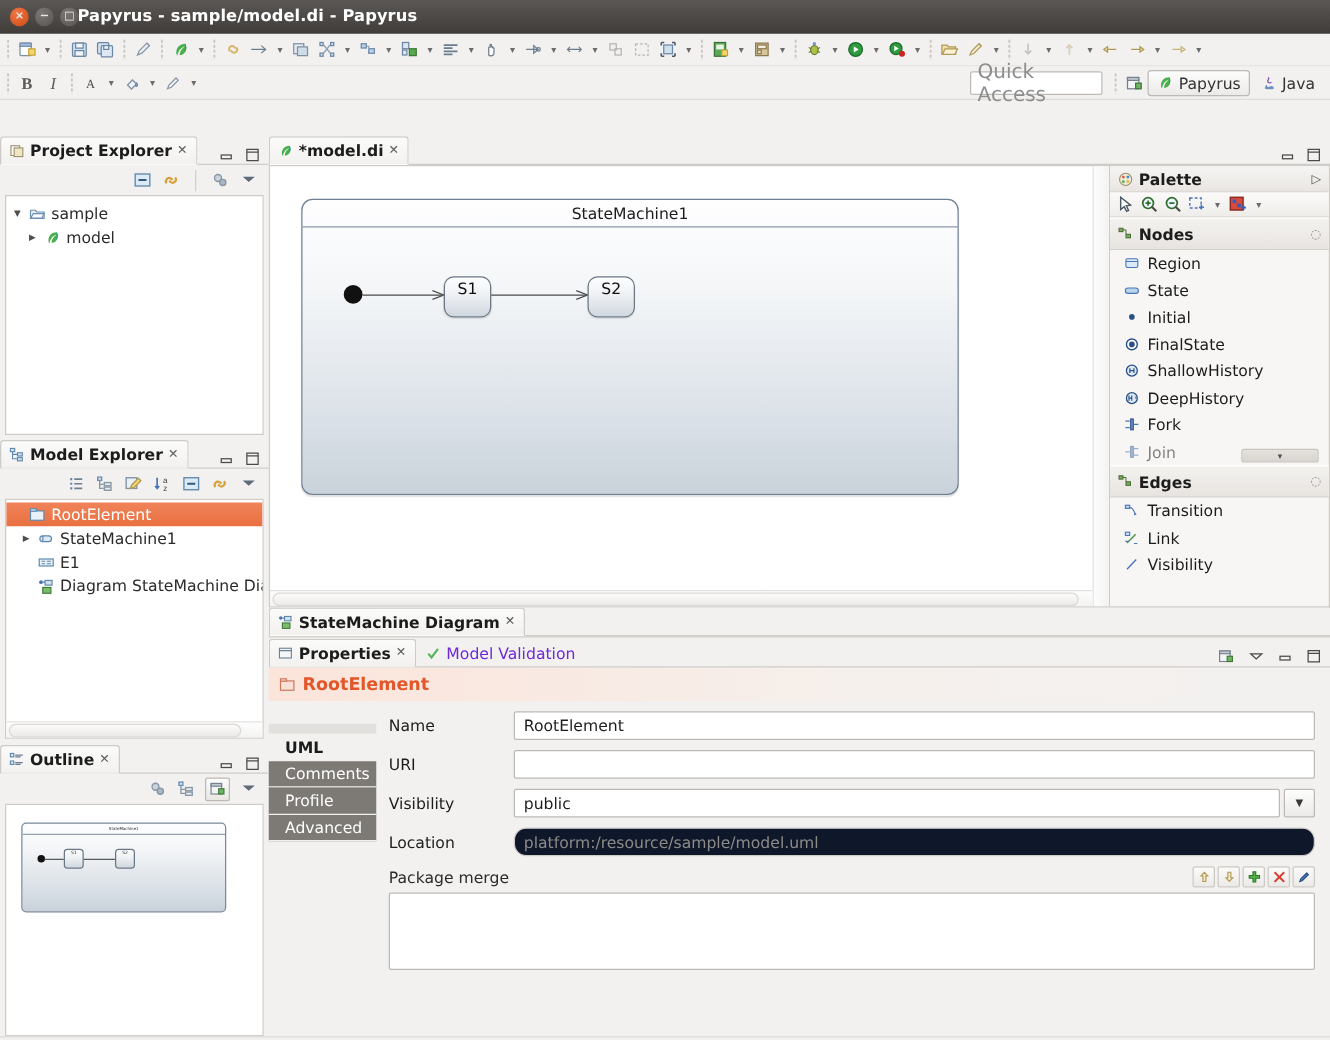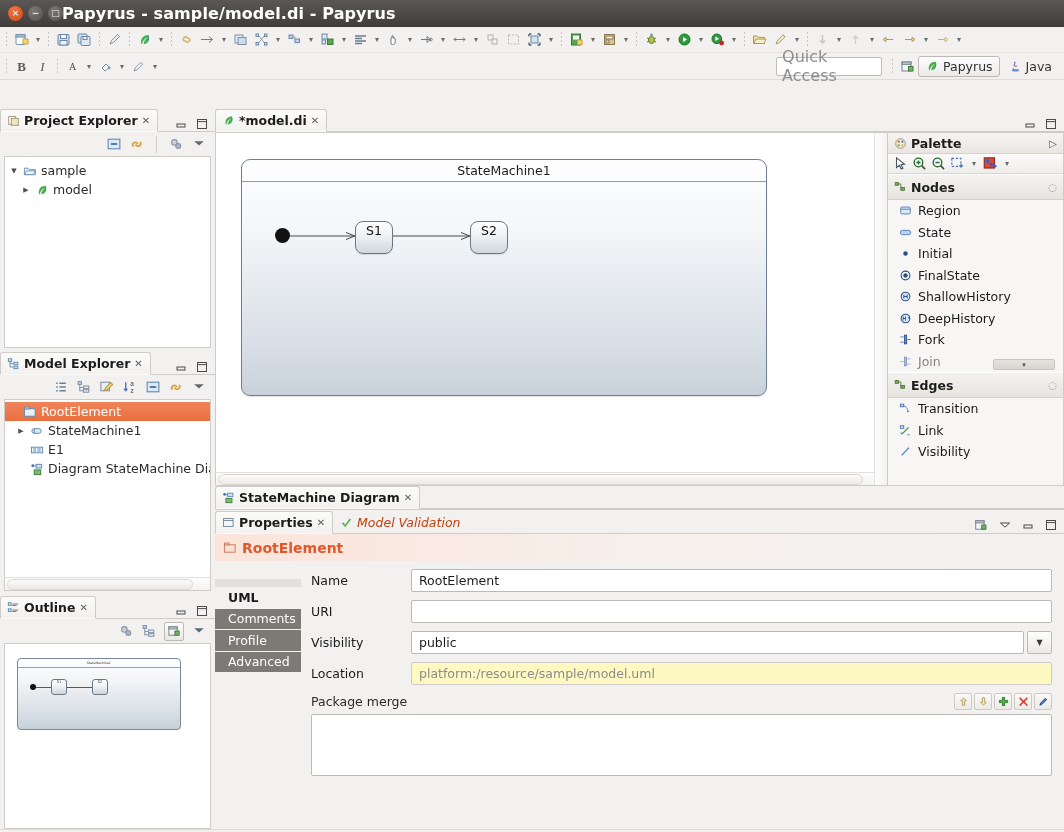--- a/index.html
+++ b/index.html
@@ -16,21 +16,21 @@
   }
   .wbtns{ display:flex; gap:5px; align-items:center; }
   .wb{ width:15px;height:15px;border-radius:50%; position:relative;}
   .wb.close{ background:radial-gradient(circle at 35% 30%,#f07746,#cc4a12); }
   .wb.min{ background:radial-gradient(circle at 35% 30%,#7d7874,#56524f); }
   .wb.max{ background:radial-gradient(circle at 35% 30%,#7d7874,#56524f); }
   .wb .g{ position:absolute; inset:0; display:flex; align-items:center; justify-content:center;
     color:#e8e6e4; font-size:9px; line-height:1; font-weight:bold;}
   .wtitle{
     position:absolute; left:0; right:0; text-align:left; padding-left:62px;
-    color:#fff; font-size:16px; font-weight:bold; letter-spacing:.1px;
+    color:#fff; font-size:13px; font-weight:bold; letter-spacing:.1px;
     pointer-events:none;
   }
   
   .tbwrap{ background:#f2f1f0; border-bottom:1px solid #dedbd8; }
   .toolbar{ display:flex; align-items:center; height:25px; padding:0 2px; gap:0; }
   .toolbar.row2{ height:27px; border-top:1px solid #e7e5e2;}
   .ti{ width:21px;height:21px; display:flex;align-items:center;justify-content:center;
        font-size:12px; line-height:1; border-radius:2px; color:#5a5a5a; flex:0 0 auto;}
   .ti svg{ display:block; }
   .caret{ width:12px;height:21px; display:flex;align-items:center;justify-content:center;
@@ -59,21 +59,21 @@
   .view{ display:flex; flex-direction:column; min-height:0; }
   .viewtabs{ display:flex; align-items:flex-end; height:24px; position:relative; }
   .viewtabs::after{ content:""; position:absolute; left:0; right:0; bottom:0; height:1px; background:#cfccc8;}
   .vtab{
     display:flex; align-items:center; gap:4px; height:23px; padding:0 7px 0 6px;
     font-size:12.5px; font-weight:bold; color:#1c1c1c;
     background:linear-gradient(#fbfbfa,#f2f1ef);
     border:1px solid #cfccc8; border-bottom:1px solid #fbfbfa;
     border-radius:3px 3px 0 0; position:relative; z-index:2;
   }
-  .vtab.inactive{ background:transparent; border-color:transparent; font-weight:normal; color:#c2410c;font-style:italic;}
+  .vtab.inactive{ background:transparent; border-color:transparent; font-weight:normal; color:#6d28d9;}
   .vclose{ font-size:10px; color:#5d5d5d; }
   .vbtns{ margin-left:auto; display:flex; align-items:center; gap:9px; padding:0 7px 2px 0;}
   .vmin,.vmax{ color:#4a4a4a; display:block;}
   .vtoolbar{ display:flex; align-items:center; justify-content:flex-end; gap:7px;
      height:24px; padding:0 8px; background:#f2f1f0;}
   .vtoolbar .ti{ width:16px;height:16px;}
   .vbody{ flex:1 1 auto; background:#fff; border:1px solid #cfccc8; margin:0 4px 0 4px; overflow:hidden; position:relative;}
   .tree{ padding:4px 0; font-size:12.5px;}
   .trow{ display:flex; align-items:center; gap:3px; height:19px; padding-left:4px; white-space:nowrap;}
   .trow.sel{ background:linear-gradient(#f0835a,#e9703f); color:#fff;}
@@ -131,21 +131,21 @@
   .prop-tabs{ width:86px; padding-top:18px; background:#f2f1f0; }
   .ptab{ height:21.5px; display:flex; align-items:center; padding-left:13px;
      font-size:12.5px; color:#fff; background:#7d7a76; border-bottom:1px solid #f2f1f0;}
   .ptab.active{ background:#f2f1f0; color:#1c1c1c; font-weight:bold;}
   .ptab.cap{ height:8px; padding:0; background:#e2e0dd; border:none;}
   .prop-form{ flex:1 1 auto; padding:8px 12px 0 10px; }
   .frow{ display:flex; align-items:center; margin-bottom:8px;}
   .flabel{ width:100px; font-size:12.5px; color:#1c1c1c;}
   .finput{ flex:1 1 auto; height:23px; background:#fff; border:1px solid #bdbab6;
      border-radius:2px; padding:0 7px; display:flex; align-items:center; font-size:12.5px; color:#1c1c1c;}
-  .finput.ro{ background:#fef9c3; color:#8d8b88; border-color:#cfccc8;}
+  .finput.ro{ background:#0f172a; color:#8d8b88; border-color:#cfccc8;border-radius:10px;}
   .fcombo{ width:25px; height:23px; margin-left:3px; border:1px solid #bdbab6; border-radius:2px;
     background:linear-gradient(#fdfdfd,#eceae8); display:flex;align-items:center;justify-content:center;
     font-size:8px; color:#3a3a3a;}
   .pm-head{ display:flex; align-items:center; }
   .pm-btns{ margin-left:auto; display:flex; gap:2px; }
   .pmb{ width:18px;height:17px; border:1px solid #cdcac6; border-radius:2px;
      background:linear-gradient(#fbfaf9,#eceae7); display:flex;align-items:center;justify-content:center;
      font-size:10px; line-height:1;}
   .pm-box{ height:62px; background:#fff; border:1px solid #bdbab6; border-radius:2px; margin-top:4px;}
   

